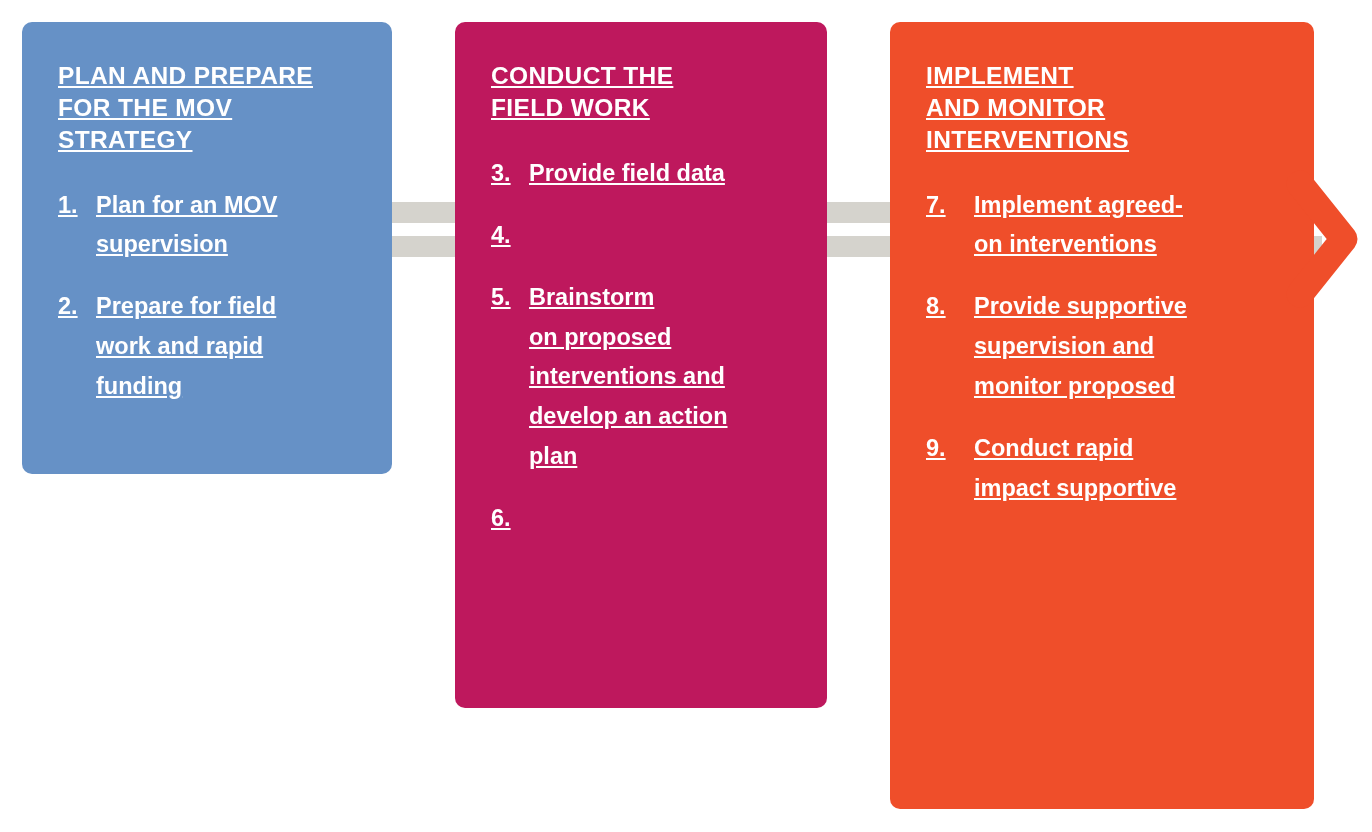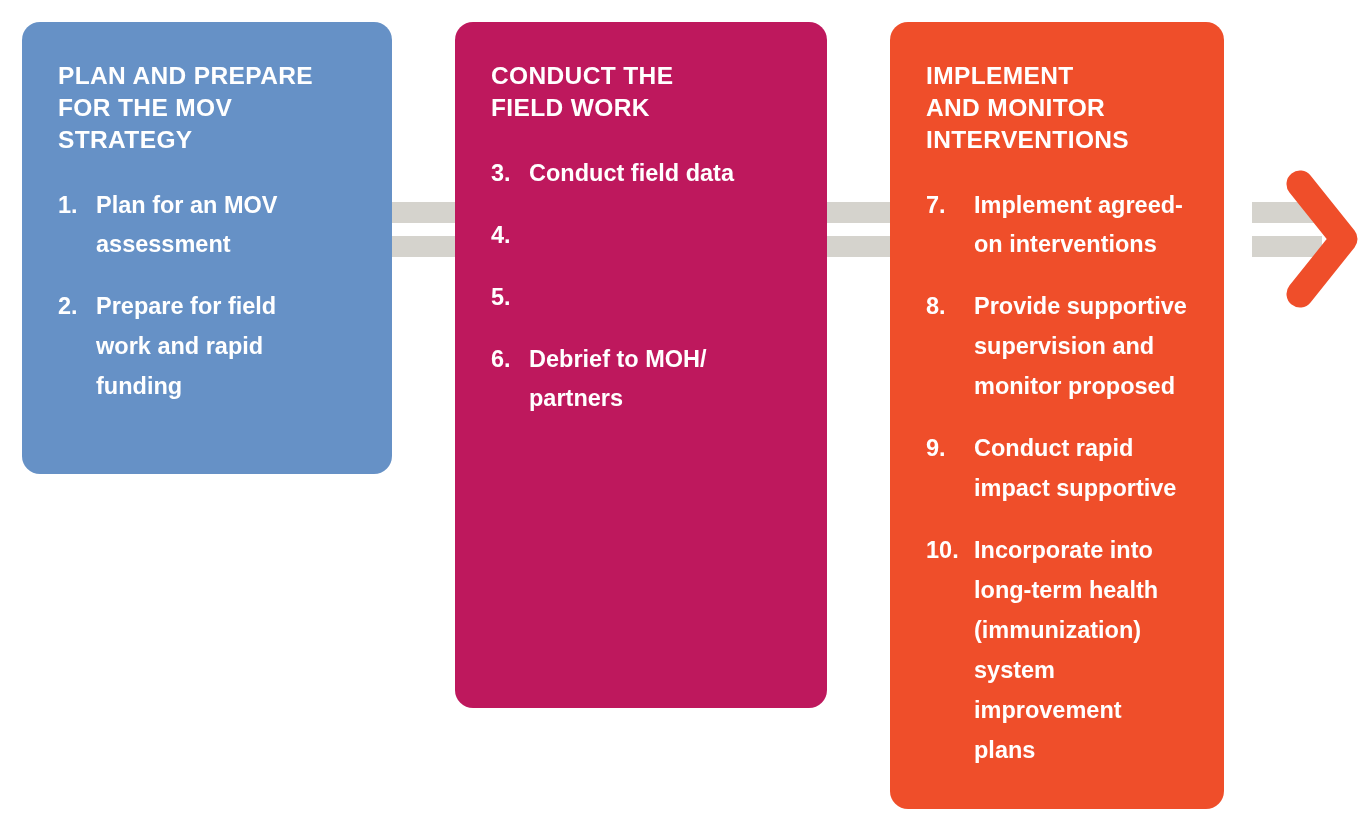--- a/index.html
+++ b/index.html
@@ -50,44 +50,45 @@
     top: 168px;
     width: 74px;
     height: 142px;
     z-index: 3;
   }
   #arrow-head svg { display: block; width: 100%; height: 100%; }
 
   
   .panel {
     position: absolute;
-    border-radius: 18px;
+    border-radius: 10px;
     z-index: 2;
     padding: 38px 22px 26px 36px;
     color: #ffffff;
+    text-decoration: underline;
   }
 
   #panel-plan {
     left: 22px;
     top: 22px;
     width: 370px;
     height: 452px;
     background: #6691c6;
   }
   #panel-conduct {
     left: 455px;
     top: 22px;
     width: 372px;
     height: 686px;
     background: #be185d;
   }
   #panel-implement {
     left: 890px;
     top: 22px;
-    width: 334px;
+    width: 424px;
     height: 787px;
     background: #ef4e2a;
   }
 
   .panel-title {
     font-size: 24.5px;
     font-weight: bold;
     line-height: 1.30;
     letter-spacing: 0.015em;
     margin: 0 0 30px 0;
@@ -154,49 +155,52 @@
   </div>
 
   <section class="panel" id="panel-plan">
     <h2 class="panel-title">PLAN AND PREPARE
 FOR THE MOV
 STRATEGY</h2>
     <ul class="step-list">
       <li class="step-item">
         <span class="step-num">1.</span>
         <span class="step-text">Plan for an MOV
-assessment</span>
+supervision</span>
       </li>
       <li class="step-item">
         <span class="step-num">2.</span>
         <span class="step-text">Prepare for field
 work and rapid
 funding</span>
       </li>
     </ul>
   </section>
 
   <section class="panel" id="panel-conduct">
     <h2 class="panel-title">CONDUCT THE
 FIELD WORK</h2>
     <ul class="step-list">
       <li class="step-item">
         <span class="step-num">3.</span>
-        <span class="step-text">Conduct field data</span>
+        <span class="step-text">Provide field data</span>
       </li>
       <li class="step-item">
         <span class="step-num">4.</span>
       </li>
       <li class="step-item">
         <span class="step-num">5.</span>
+        <span class="step-text">Brainstorm
+on proposed
+interventions  and
+develop an action
+plan</span>
       </li>
       <li class="step-item">
         <span class="step-num">6.</span>
-        <span class="step-text">Debrief to MOH/
-partners</span>
       </li>
     </ul>
   </section>
 
   <section class="panel" id="panel-implement">
     <h2 class="panel-title">IMPLEMENT
 AND MONITOR
 INTERVENTIONS</h2>
     <ul class="step-list">
       <li class="step-item">
@@ -208,24 +212,16 @@
         <span class="step-num">8.</span>
         <span class="step-text">Provide supportive
 supervision and
 monitor proposed</span>
       </li>
       <li class="step-item">
         <span class="step-num">9.</span>
         <span class="step-text">Conduct rapid
 impact supportive</span>
       </li>
-      <li class="step-item">
-        <span class="step-num">10.</span>
-        <span class="step-text">Incorporate into
-long-term  health
-(immunization)
-system improvement
-plans</span>
-      </li>
     </ul>
   </section>
 
 </div>
 
 </body></html>

